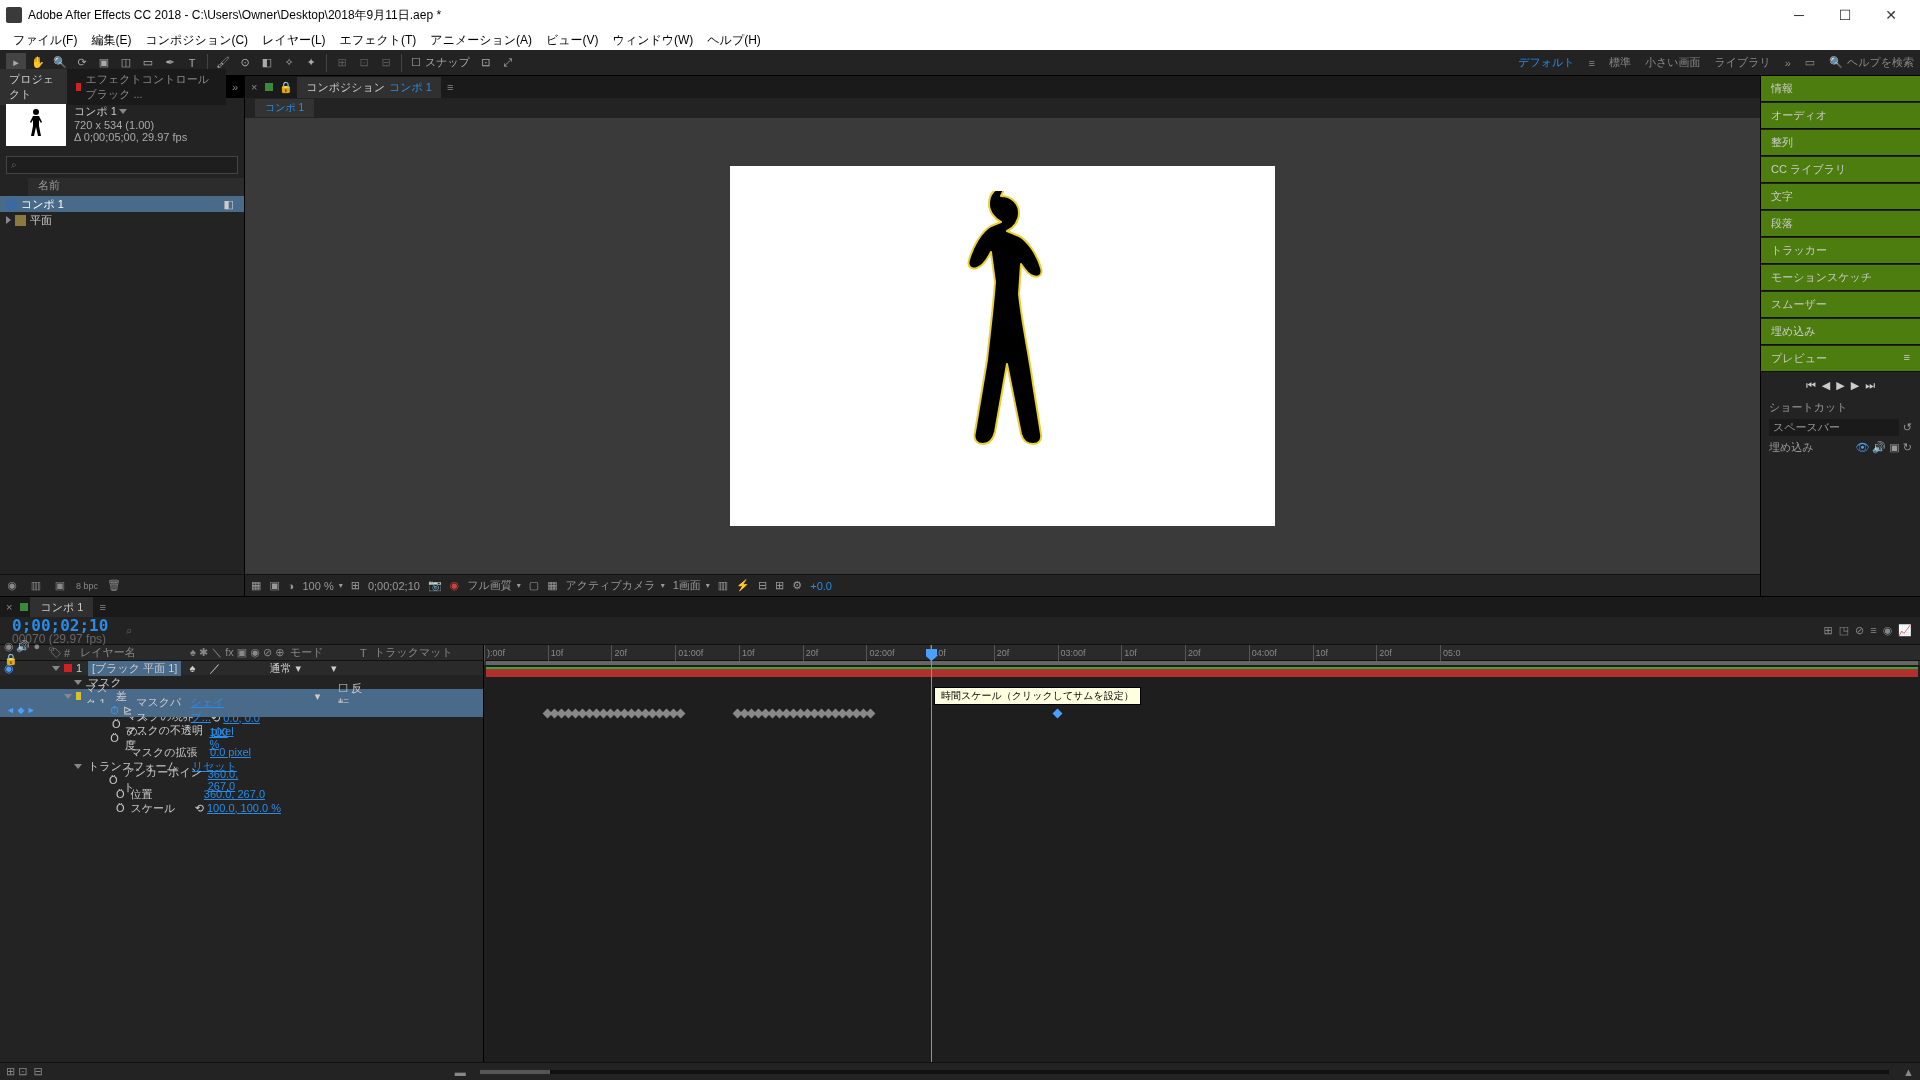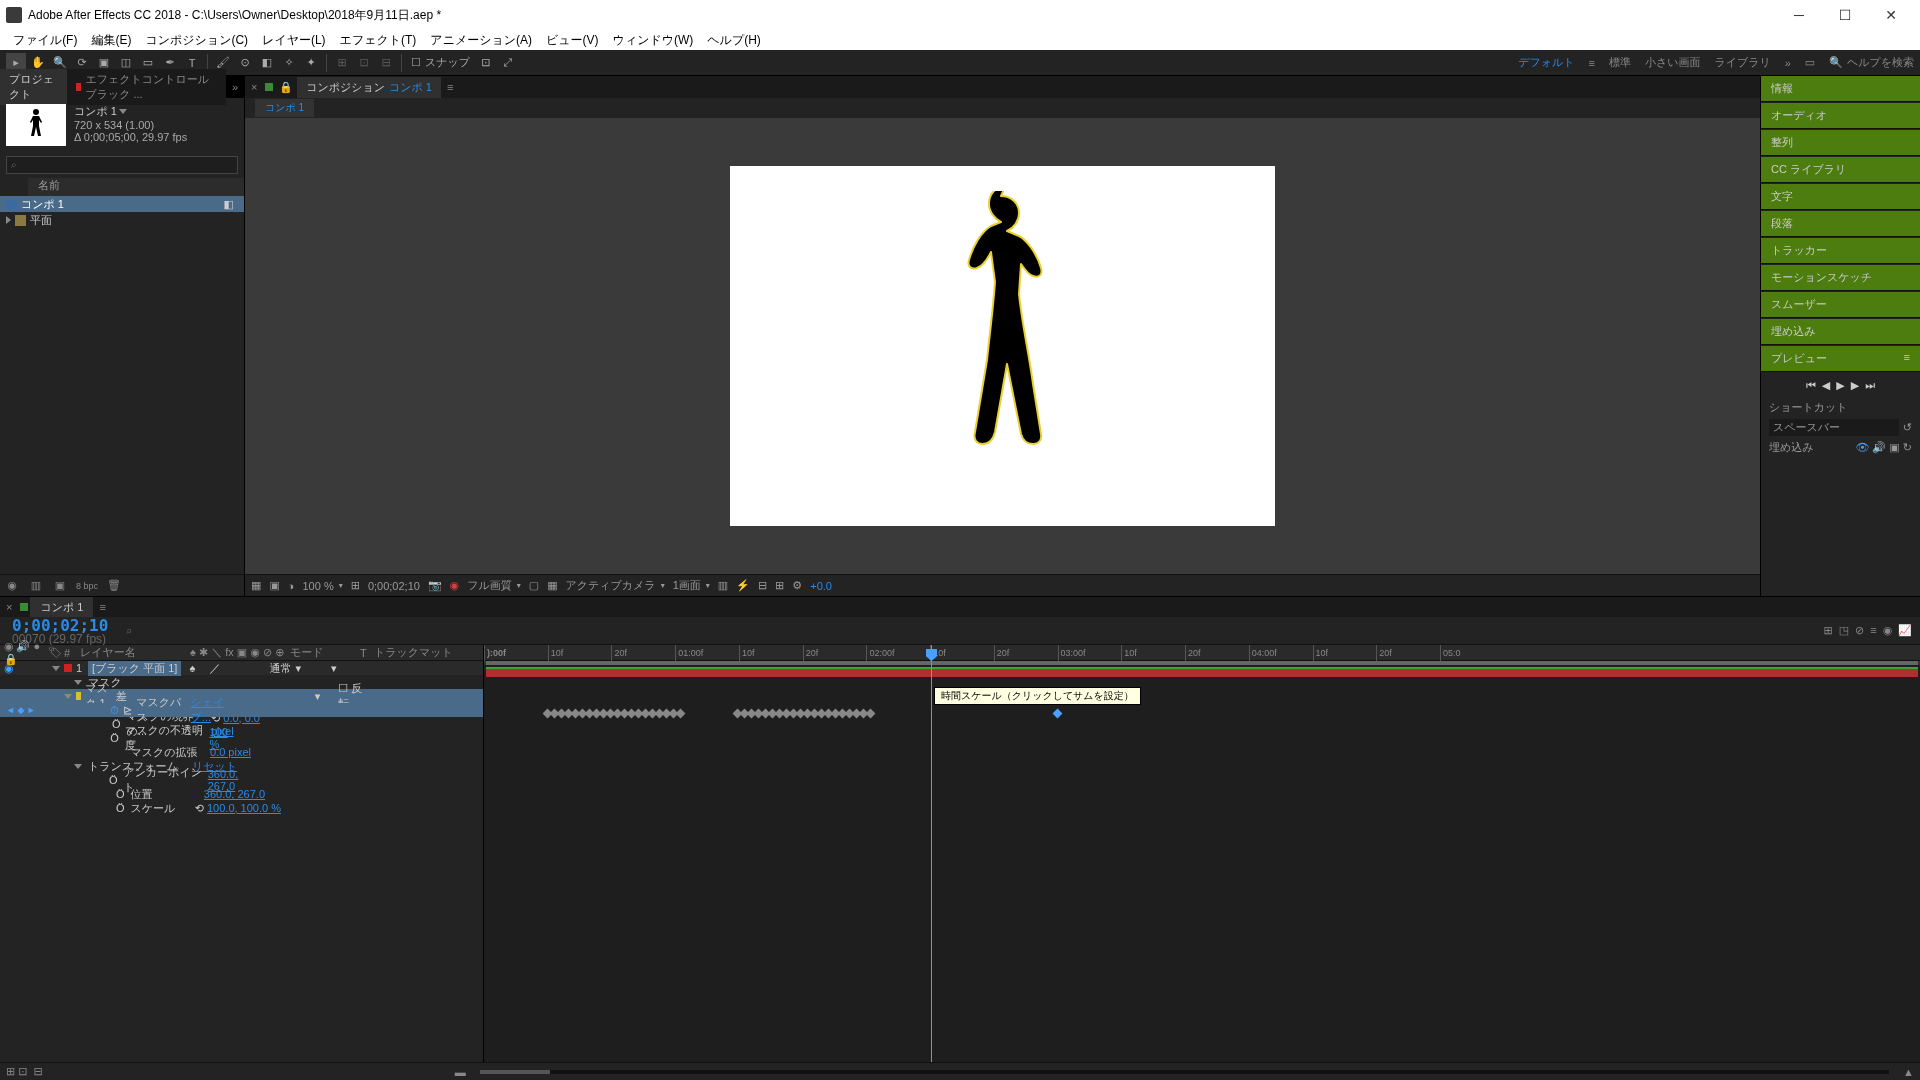--- a/index.html
+++ b/index.html
@@ -393,21 +393,21 @@
       </div>
       <div class="tl-row">
         <span style="width:112px"></span>
           <span>Ö</span>
         <span class="lbl" style="margin-left:6px">スケール</span>
         <span style="margin-left:auto;margin-right:202px">⟲ <span class="val">100.0, 100.0 %</span></span>
       </div>
     </div>
     <div class="tl-right">
       <div class="ruler" id="ruler">
-          <div class="tick" style="left: 0px; font-weight: bold;">):00f</div>
+          <div class="tick" style="left: 0px;">):00f</div>
           <div class="tick" style="left: 63.7333px;">10f</div>
           <div class="tick" style="left: 127.467px;">20f</div>
           <div class="tick" style="left: 191.2px;">01:00f</div>
           <div class="tick" style="left: 254.933px;">10f</div>
           <div class="tick" style="left: 318.667px;">20f</div>
           <div class="tick" style="left: 382.4px;">02:00f</div>
           <div class="tick" style="left: 446.133px;">10f</div>
           <div class="tick" style="left: 509.867px;">20f</div>
           <div class="tick" style="left: 573.6px;">03:00f</div>
           <div class="tick" style="left: 637.333px;">10f</div>

